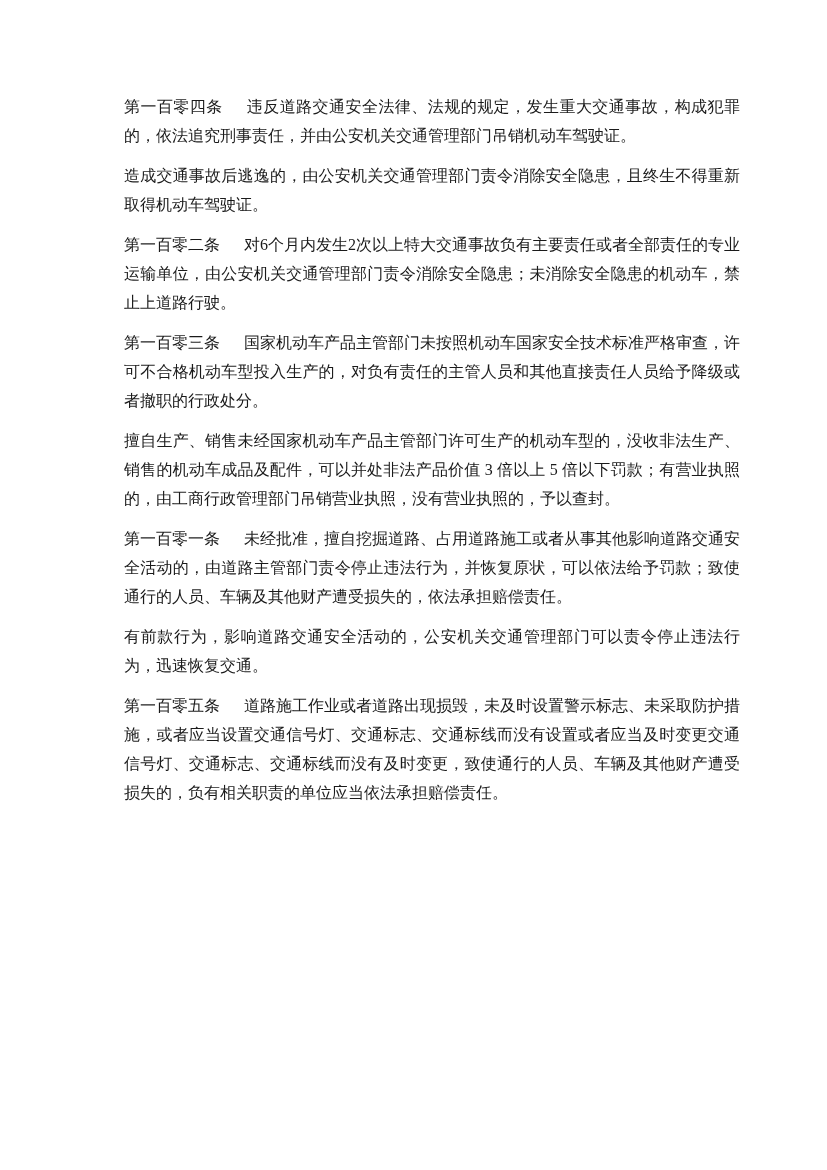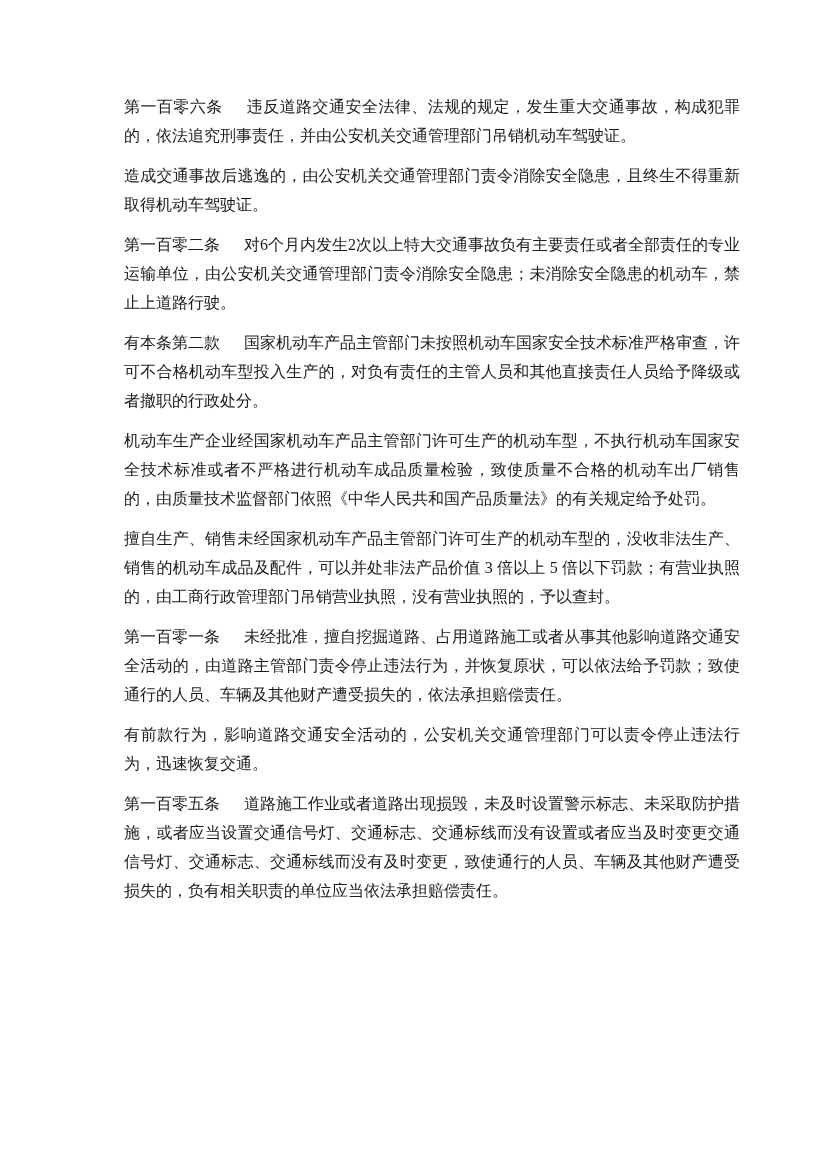--- a/index.html
+++ b/index.html
@@ -37,29 +37,28 @@
   .article-label:empty {
     display: none;
     margin-right: 0;
   }
 </style>
 </head>
 <body>
 
 <div class="page">
   <div class="text-block" id="paragraphs">
-  <p class="para"><span class="article-label">第一百零六条</span><span class="para-text">违反道路交通安全法律、法规的规定，发生重大交通事故，构成犯罪的，依法追究刑事责任，并由公安机关交通管理部门吊销机动车驾驶证。</span></p>
+  <p class="para"><span class="article-label">第一百零四条</span><span class="para-text">违反道路交通安全法律、法规的规定，发生重大交通事故，构成犯罪的，依法追究刑事责任，并由公安机关交通管理部门吊销机动车驾驶证。</span></p>
 
   <p class="para"><span class="para-text">造成交通事故后逃逸的，由公安机关交通管理部门责令消除安全隐患，且终生不得重新取得机动车驾驶证。</span></p>
 
   <p class="para"><span class="article-label">第一百零二条</span><span class="para-text">对6个月内发生2次以上特大交通事故负有主要责任或者全部责任的专业运输单位，由公安机关交通管理部门责令消除安全隐患；未消除安全隐患的机动车，禁止上道路行驶。</span></p>
 
-  <p class="para"><span class="article-label">有本条第二款</span><span class="para-text">国家机动车产品主管部门未按照机动车国家安全技术标准严格审查，许可不合格机动车型投入生产的，对负有责任的主管人员和其他直接责任人员给予降级或者撤职的行政处分。</span></p>
+  <p class="para"><span class="article-label">第一百零三条</span><span class="para-text">国家机动车产品主管部门未按照机动车国家安全技术标准严格审查，许可不合格机动车型投入生产的，对负有责任的主管人员和其他直接责任人员给予降级或者撤职的行政处分。</span></p>
 
-  <p class="para"><span class="para-text">机动车生产企业经国家机动车产品主管部门许可生产的机动车型，不执行机动车国家安全技术标准或者不严格进行机动车成品质量检验，致使质量不合格的机动车出厂销售的，由质量技术监督部门依照《中华人民共和国产品质量法》的有关规定给予处罚。</span></p>
 
   <p class="para"><span class="para-text">擅自生产、销售未经国家机动车产品主管部门许可生产的机动车型的，没收非法生产、销售的机动车成品及配件，可以并处非法产品价值 3 倍以上 5 倍以下罚款；有营业执照的，由工商行政管理部门吊销营业执照，没有营业执照的，予以查封。</span></p>
 
 
 
   <p class="para"><span class="article-label">第一百零一条</span><span class="para-text">未经批准，擅自挖掘道路、占用道路施工或者从事其他影响道路交通安全活动的，由道路主管部门责令停止违法行为，并恢复原状，可以依法给予罚款；致使通行的人员、车辆及其他财产遭受损失的，依法承担赔偿责任。</span></p>
 
   <p class="para"><span class="para-text">有前款行为，影响道路交通安全活动的，公安机关交通管理部门可以责令停止违法行为，迅速恢复交通。</span></p>
 
   <p class="para"><span class="article-label">第一百零五条</span><span class="para-text">道路施工作业或者道路出现损毁，未及时设置警示标志、未采取防护措施，或者应当设置交通信号灯、交通标志、交通标线而没有设置或者应当及时变更交通信号灯、交通标志、交通标线而没有及时变更，致使通行的人员、车辆及其他财产遭受损失的，负有相关职责的单位应当依法承担赔偿责任。</span></p>

